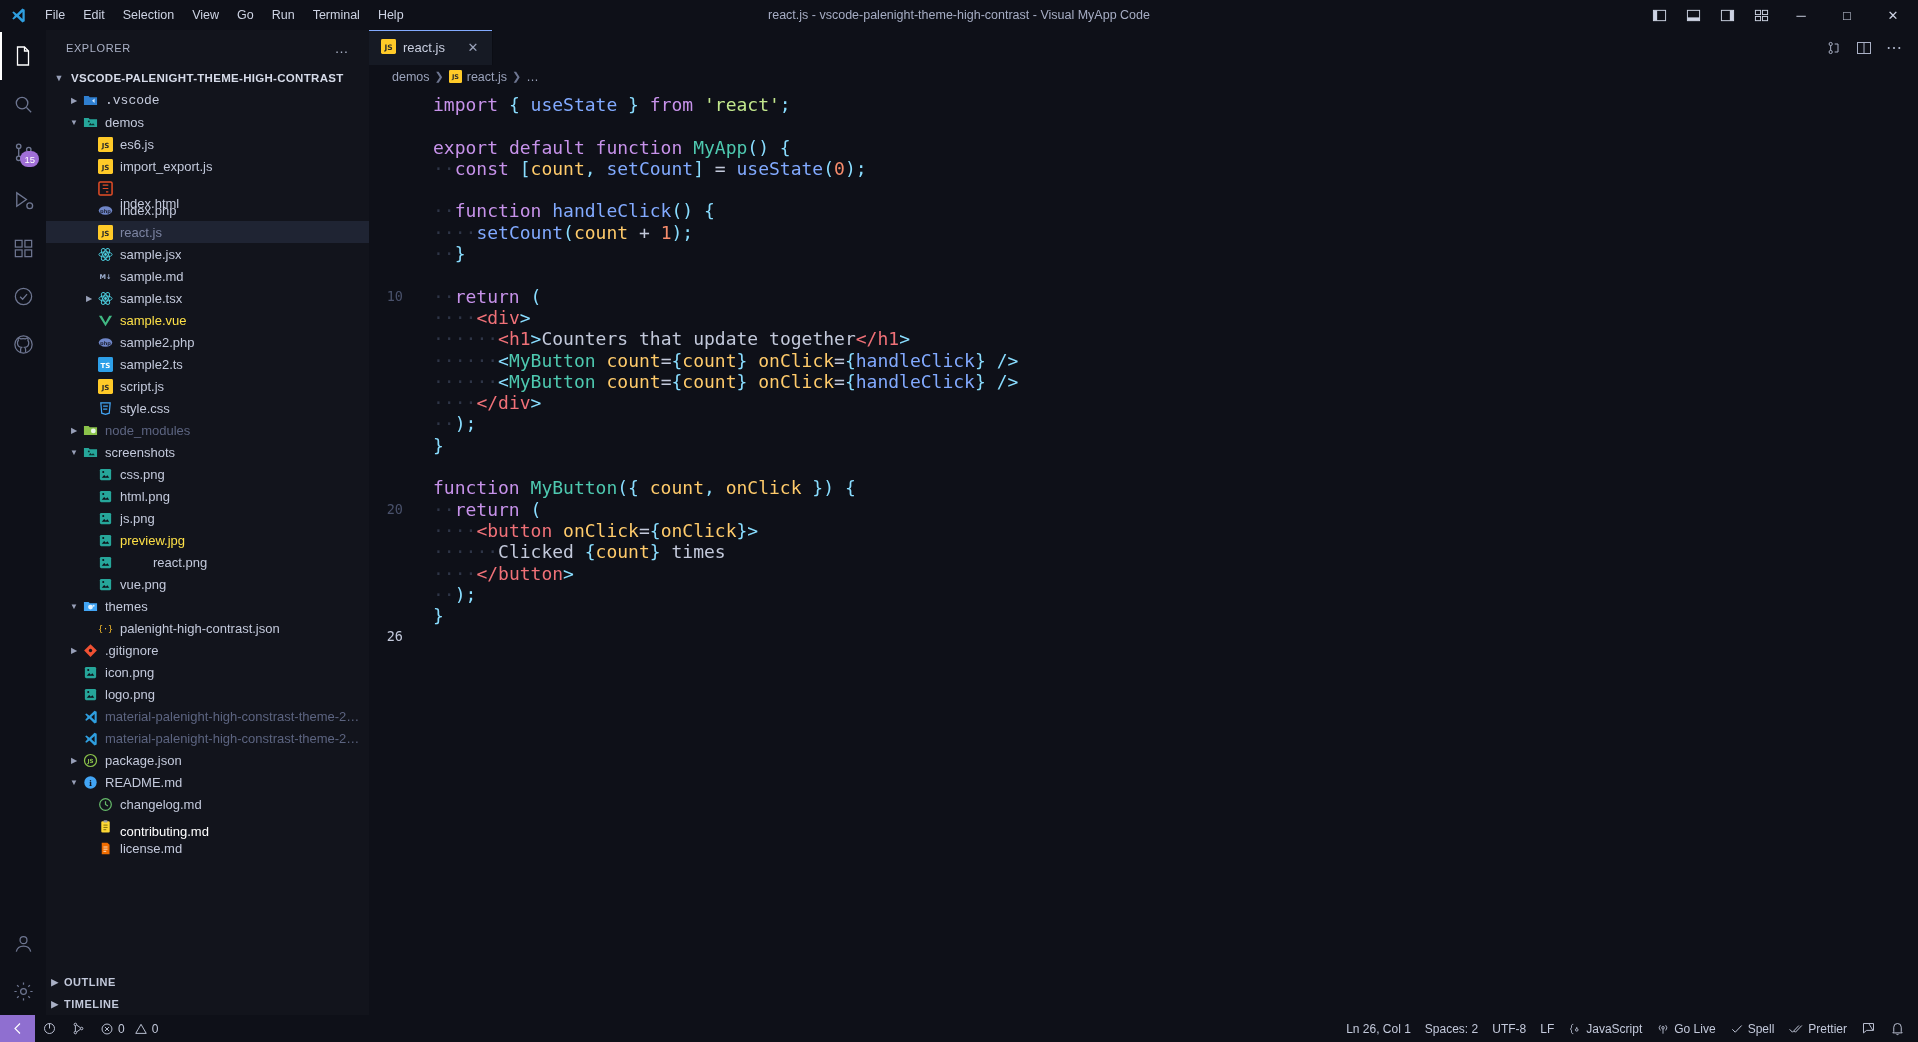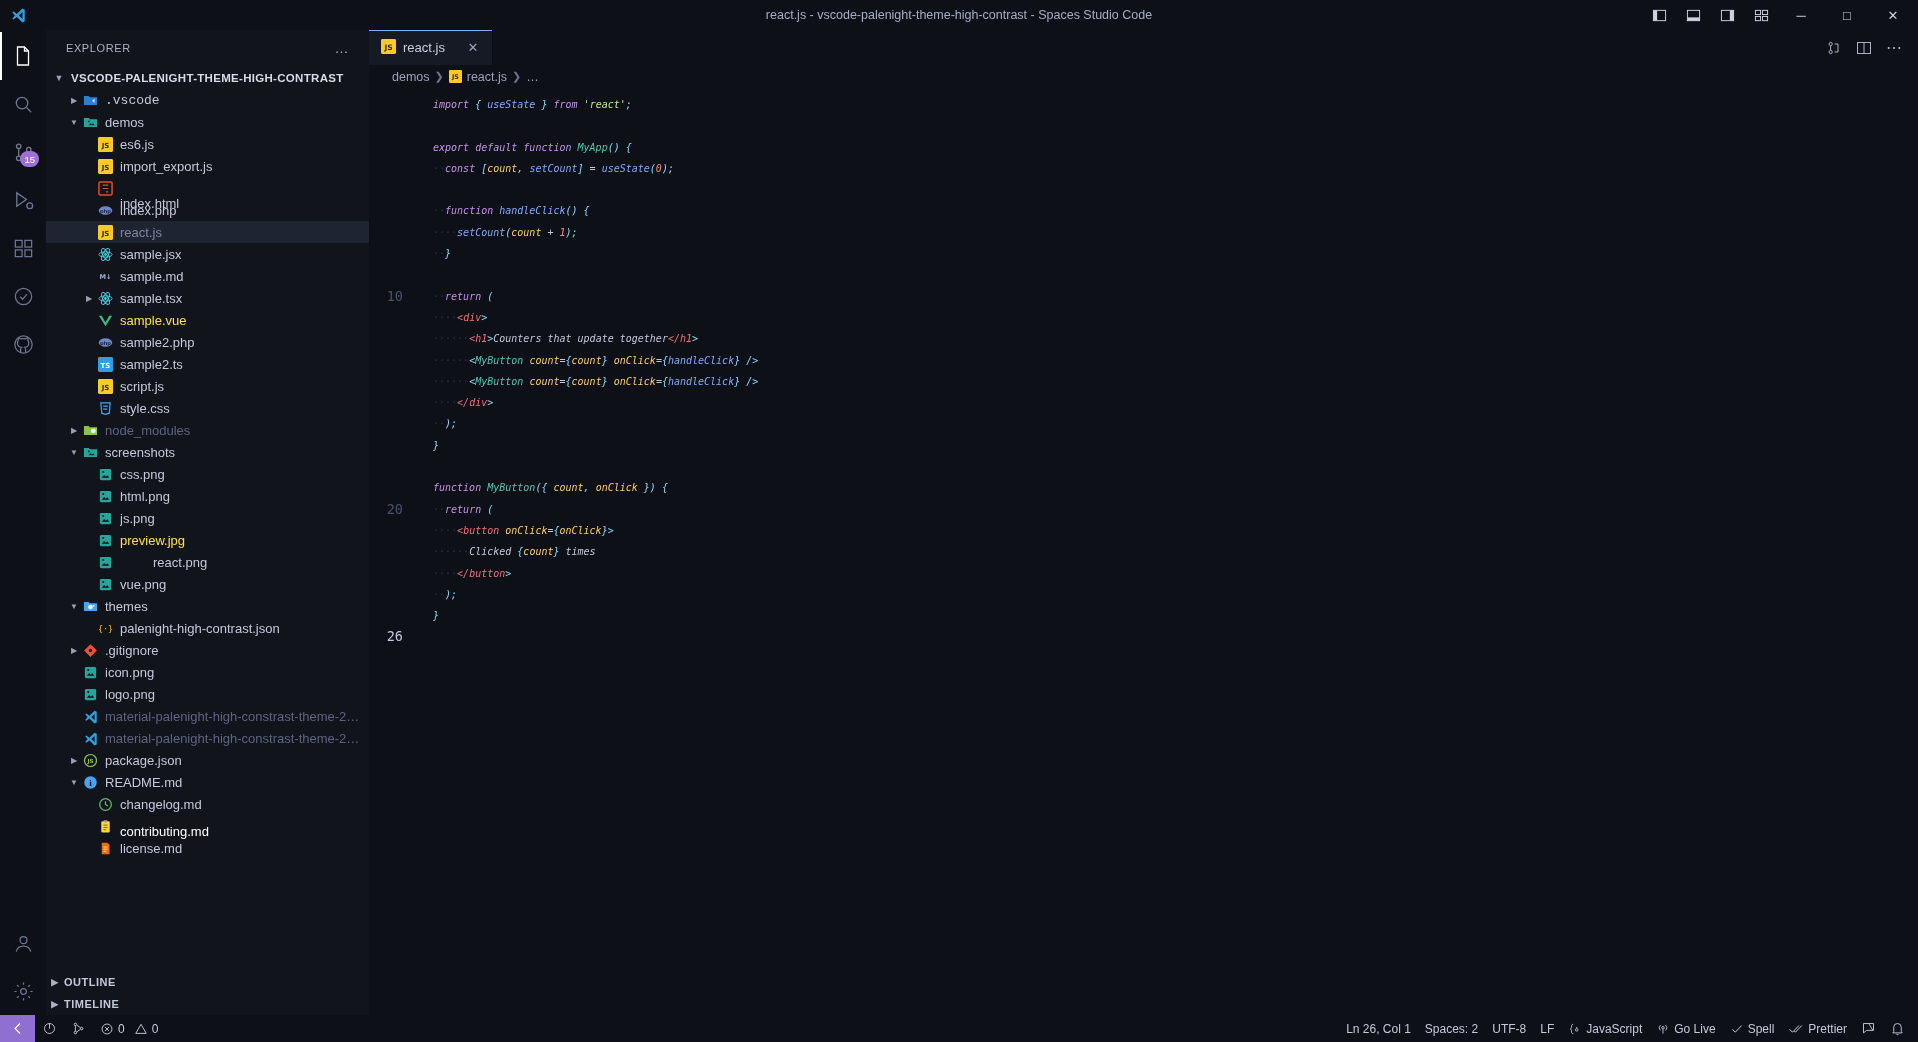--- a/index.html
+++ b/index.html
@@ -113,24 +113,23 @@
   .bc-item { display:flex; align-items:center; gap:5px; cursor:pointer; }
 
   .code-wrap { flex:1; display:flex; min-height:0; position:relative; background:#0e1018; overflow:hidden; }
   .gutter {
     width: 56px; flex:none; text-align:right; padding-right: 22px;
     font-family: "DejaVu Sans Mono", monospace; font-size: 13.5px;
     color: #49516b; padding-top: 6px; user-select:none;
   }
   .gutter div { height: 21.3px; line-height:21.3px; }
   .code {
-    flex:1; font-family: "DejaVu Sans Mono", monospace; font-size: 10px;
+    flex:1; font-family: "DejaVu Sans Mono", monospace; font-size: 18px;
     padding-top: 6px; color:#c3c9db; white-space: pre; overflow:hidden;
     padding-left: 8px;
-    font-style: italic;
   }
   .code div.line { height: 21.3px; line-height:21.3px; }
   .ind { color:#2e3547; }
 
   
   .kw       { color:#c792ea; }
   .fn       { color:#82aaff; }
   .str      { color:#c3e88d; }
   .num      { color:#f78c6c; }
   .punct    { color:#89ddff; }
@@ -151,21 +150,31 @@
 </style>
 </head>
 <body>
 
 <div class="titlebar">
   <div class="vs-logo">
     <svg width="17" height="17" viewBox="0 0 24 24">
         <path fill="#2f9fe0" d="M17.5 2.2 9.6 9.8 5.2 6.5 3.2 7.5l3.7 4.5-3.7 4.5 2 1 4.4-3.3 7.9 7.6 3.3-1.6V3.8zM17.6 7.2v9.6l-5.1-4.8z"></path>
       </svg>
   </div>
-  <div class="win-title">react.js - vscode-palenight-theme-high-contrast - Spaces Studio Code</div>
+  <div class="menu">
+    <div class="menu-item">File</div>
+    <div class="menu-item">Edit</div>
+    <div class="menu-item">Selection</div>
+    <div class="menu-item">View</div>
+    <div class="menu-item">Go</div>
+    <div class="menu-item">Run</div>
+    <div class="menu-item">Terminal</div>
+    <div class="menu-item">Help</div>
+  </div>
+  <div class="win-title">react.js - vscode-palenight-theme-high-contrast - Visual MyApp Code</div>
   <div class="title-right">
     <div class="layout-btn">
       <svg width="15" height="15" viewBox="0 0 16 16">
           <rect x="1.5" y="2.5" width="13" height="11" fill="none" stroke="#cdd3e3"></rect>
           <rect x="1.5" y="2.5" width="4" height="11" fill="#cdd3e3"></rect>
         </svg>
     </div>
     <div class="layout-btn">
       <svg width="15" height="15" viewBox="0 0 16 16">
           <rect x="1.5" y="2.5" width="13" height="11" fill="none" stroke="#cdd3e3"></rect>

